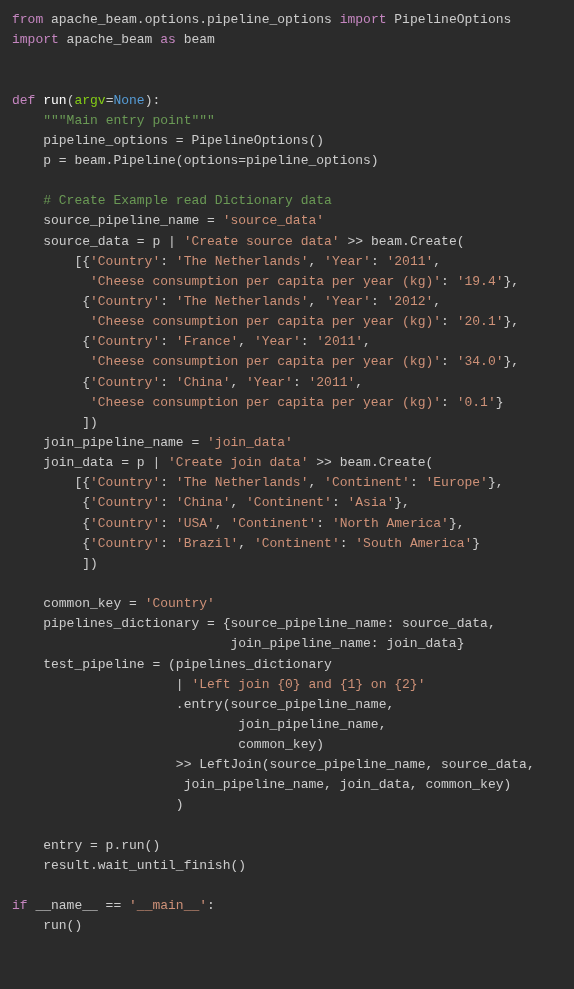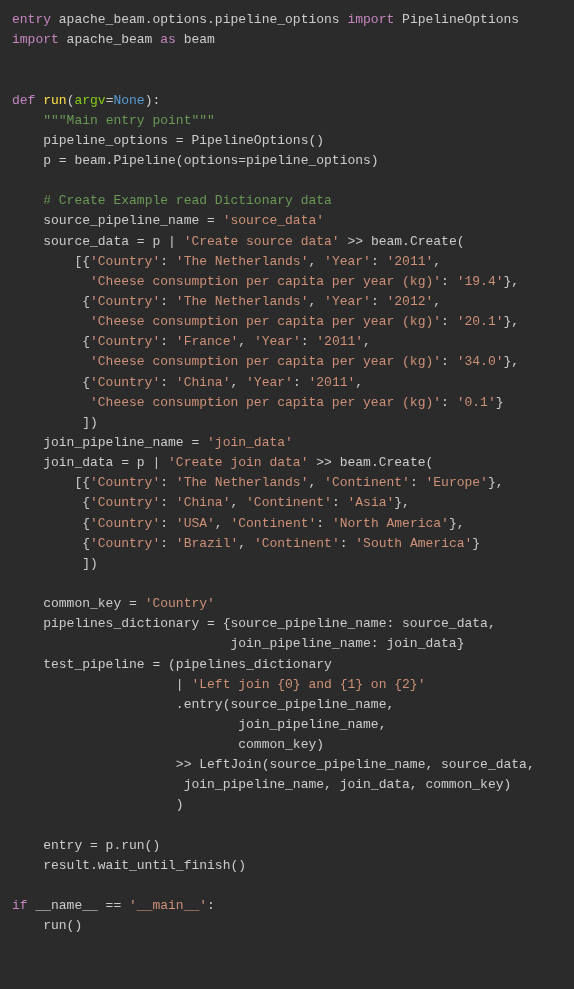--- a/index.html
+++ b/index.html
@@ -12,33 +12,33 @@
     color: #cccccc;
     width: 574px;
     box-sizing: border-box;
   }
   pre {
     margin: 0;
     white-space: pre;
     font-family: inherit;
   }
   .kw { color: #c586c0; }       
-  .fn { color: #fde047; }       
+  .fn { color: #ffffff; }       
   .id { color: #cccccc; }       
   .str { color: #ce9178; }      
   .cmt { color: #6a9955; text-align: right; }      
   .doc { color: #6a9955; }      
   .punc { color: #cccccc; }
   .param { color: #84cc16; }
   .none { color: #569cd6; margin-top: 20px; }
 </style>
 </head>
 <body>
 
-<pre id="code-block"><span><span class="kw">entry </span><span class="id">apache_beam.options.pipeline_options </span><span class="kw">import </span><span class="id">PipelineOptions</span></span>
+<pre id="code-block"><span><span class="kw">from </span><span class="id">apache_beam.options.pipeline_options </span><span class="kw">import </span><span class="id">PipelineOptions</span></span>
 <span><span class="kw">import </span><span class="id">apache_beam </span><span class="kw">as </span><span class="id">beam</span></span>
 <span><span class="id"></span></span>
 <span><span class="id"></span></span>
 <span><span class="kw">def </span><span class="fn">run</span><span class="punc">(</span><span class="param">argv</span><span class="punc">=</span><span class="none">None</span><span class="punc">):</span></span>
 <span><span class="id">    </span><span class="doc">"""Main entry point"""</span></span>
 <span><span class="id">    pipeline_options = PipelineOptions()</span></span>
 <span><span class="id">    p = beam.Pipeline(options=pipeline_options)</span></span>
 <span><span class="id"></span></span>
 <span><span class="id">    </span><span class="cmt"># Create Example read Dictionary data</span></span>
 <span><span class="id">    source_pipeline_name = </span><span class="str">'source_data'</span></span>

